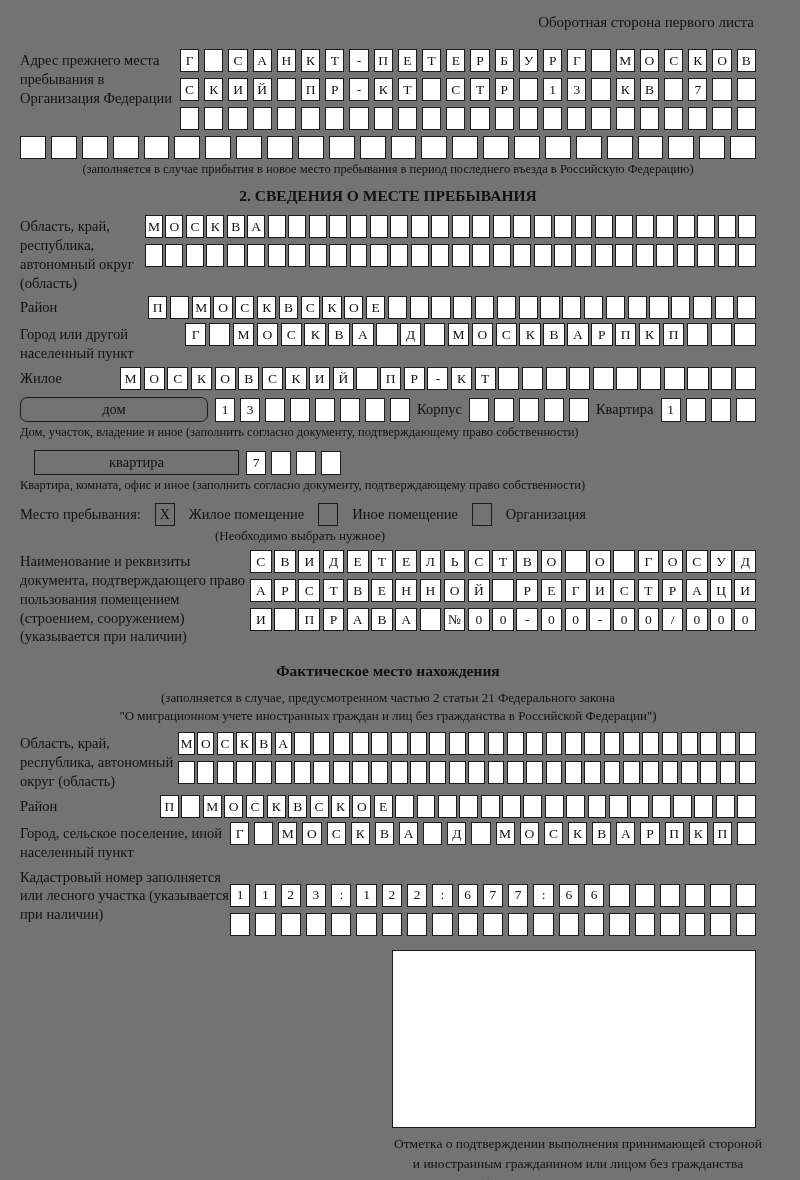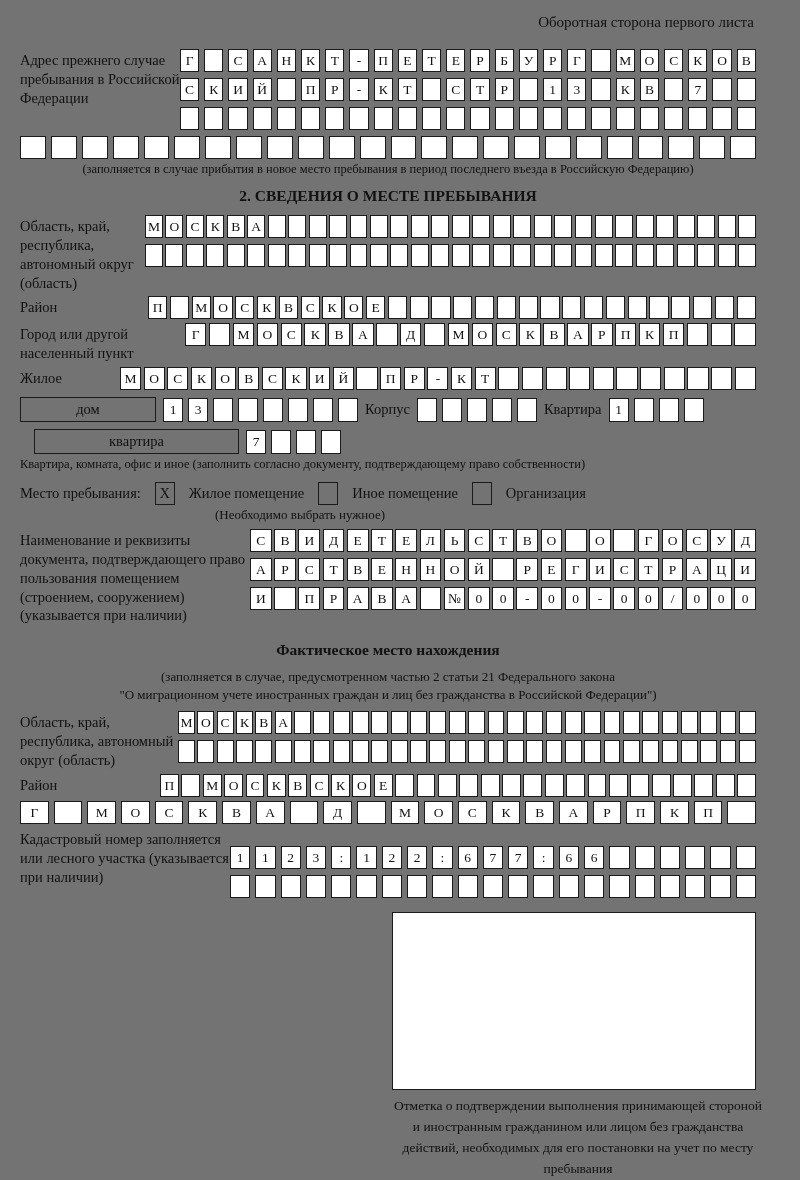--- a/index.html
+++ b/index.html
@@ -25,21 +25,21 @@
   }
   .fullrow{margin:6px 0 2px 0;}
   .note{font-size:12.5px;text-align:center;margin:3px 0 10px 0;}
   .sect-title{font-size:15.5px;font-weight:bold;text-align:center;margin:6px 0 10px 0;}
   .subnote{font-size:13px;text-align:center;margin:2px 0;} .mb8{margin-bottom:8px;}
   .dom-row{display:flex;align-items:center;gap:7px;margin:7px 0 3px 0;}
   .wide-box{
     border:1.5px solid #1b1b1b;height:25px;box-sizing:border-box;
     display:flex;align-items:center;justify-content:center;font-size:14.5px;
   }
-  .dom-box{width:136px;} .kv-box{width:205px;}
+  .dom-box{width:188px;border-radius:7px;} .kv-box{width:205px;}
   .mini-cells{display:flex;gap:5px;}
   .mini-cells .cell{flex:none;width:20px;height:24px;}
   .inline-lbl{font-size:14.5px;white-space:nowrap;}
   .stay-row{display:flex;align-items:center;gap:14px;margin:8px 0 2px 0;font-size:14.5px;}
   .chk{
     width:20px;height:23px;border:1.5px solid #1b1b1b;box-sizing:border-box;
     display:flex;align-items:center;justify-content:center;font-size:14px;flex-shrink:0;
   }
   .stay-note{font-size:13px;text-align:center;width:300px;margin:0 0 6px 130px;}
   .stamp-wrap{width:372px;margin-left:auto;margin-right:-8px;margin-top:14px;}
@@ -48,21 +48,21 @@
   .doc-col{flex:1;display:flex;flex-direction:column;gap:6px;}
 </style>
 </head>
 <body>
 
 <div class="page">
 
   <div class="hdr">Оборотная сторона первого листа</div>
 
   <div class="frow">
-    <div class="lbl w160">Адрес прежнего случае пребывания в Российской Федерации</div>
+    <div class="lbl w160">Адрес прежнего места пребывания в Организация Федерации</div>
     <div class="rows-col">
       <div class="cells">
           <span class="cell">Г</span>
           <span class="cell"></span>
           <span class="cell">С</span>
           <span class="cell">А</span>
           <span class="cell">Н</span>
           <span class="cell">К</span>
           <span class="cell">Т</span>
           <span class="cell">-</span>
@@ -355,20 +355,21 @@
         <span class="cell"></span>
       </div>
     <div class="inline-lbl">Квартира</div>
     <div class="mini-cells">
         <span class="cell">1</span>
         <span class="cell"></span>
         <span class="cell"></span>
         <span class="cell"></span>
       </div>
   </div>
+  <div class="note" style="text-align:left;margin-left:0;">Дом, участок, владение и иное (заполнить согласно документу, подтверждающему право собственности)</div>
 
   <div class="dom-row" style="margin-left:14px;">
     <div class="wide-box kv-box">квартира</div>
     <div class="mini-cells">
         <span class="cell">7</span>
         <span class="cell"></span>
         <span class="cell"></span>
         <span class="cell"></span>
       </div>
   </div>
@@ -562,20 +563,21 @@
         <span class="cell"></span>
         <span class="cell"></span>
         <span class="cell"></span>
         <span class="cell"></span>
         <span class="cell"></span>
         <span class="cell"></span>
       </div>
   </div>
 
   <div class="frow">
+    <div class="lbl w210">Город, сельское поселение, иной населенный пункт</div>
     <div class="cells">
         <span class="cell">Г</span>
         <span class="cell"></span>
         <span class="cell">М</span>
         <span class="cell">О</span>
         <span class="cell">С</span>
         <span class="cell">К</span>
         <span class="cell">В</span>
         <span class="cell">А</span>
         <span class="cell"></span>

